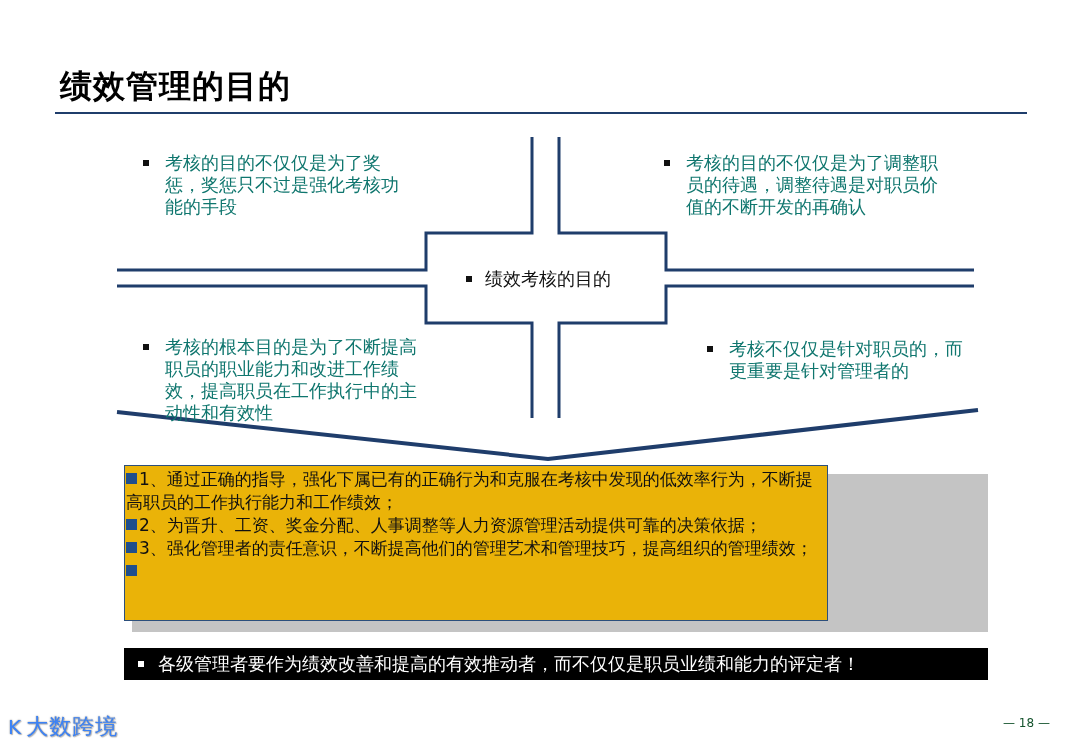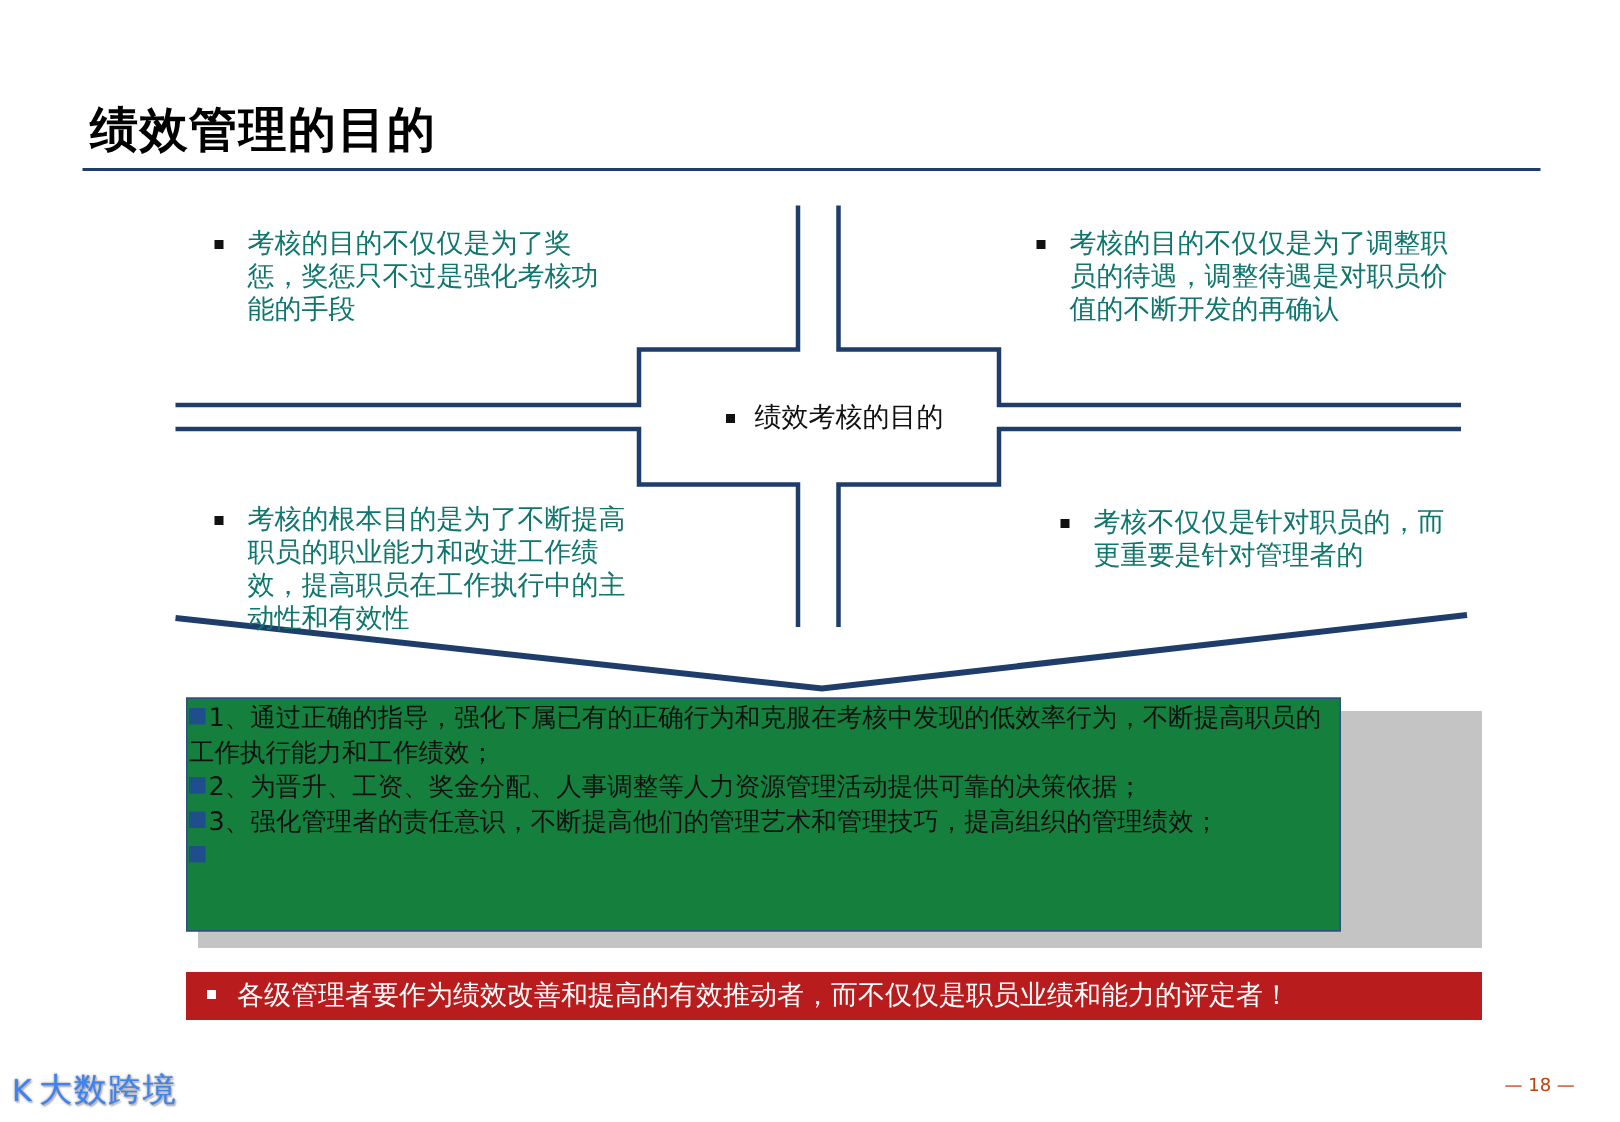--- a/index.html
+++ b/index.html
@@ -7,38 +7,38 @@
          font-family: "DejaVu Sans", "Liberation Sans", sans-serif; color: #111; }
   .title { position: absolute; left: 60px; top: 64px; font-size: 32px; font-weight: bold;
            letter-spacing: 1px; color: #000; line-height: 44px; }
   .title-rule { position: absolute; left: 55px; top: 112px; width: 972px; height: 2px; background: #1f3d6b; }
   svg.diagram { position: absolute; left: 0; top: 0; }
   .quad { position: absolute; font-size: 18px; line-height: 22px; color: #0f766e; }
   .quad .bullet, .center-label .bullet { display: inline-block; width: 6px; height: 6px; background: #111;
            position: absolute; left: 0; top: 8px; }
   .quad .txt { display: block; padding-left: 22px; }
   .q-tl { left: 143px; top: 152px; width: 270px; }
-  .q-tr { left: 691px; top: 152px; width: 280px; }
+  .q-tr { left: 664px; top: 152px; width: 280px; }
   .q-bl { left: 143px; top: 336px; width: 290px; }
   .q-br { left: 707px; top: 338px; width: 260px; }
-  .center-label { position: absolute; left: 484px; top: 268px; font-size: 18px; line-height: 22px; }
+  .center-label { position: absolute; left: 466px; top: 268px; font-size: 18px; line-height: 22px; }
   .center-label .txt { padding-left: 19px; }
   .gray-shadow { position: absolute; left: 132px; top: 474px; width: 856px; height: 158px; background: #c4c4c4; }
-  .gray-box { position: absolute; left: 124px; top: 465px; width: 770px; height: 156px;
-              background: #15803d; border: 1.5px solid #2c4f7c; box-sizing: border-box; }
+  .gray-box { position: absolute; left: 124px; top: 465px; width: 704px; height: 156px;
+              background: #eab308; border: 1.5px solid #2c4f7c; box-sizing: border-box; }
   .gray-box .item { font-size: 17px; line-height: 23px; color: #111; white-space: normal; padding-left: 0; }
   .gray-box .sq { display: inline-block; width: 11px; height: 11px; background: #1f4e8c; margin-right: 2px; vertical-align: 1px; }
   .gray-box .items { position: absolute; left: 1px; top: 2px; right: 2px; }
-  .banner { position: absolute; left: 124px; top: 648px; width: 864px; height: 32px; background: #b91c1c;
+  .banner { position: absolute; left: 124px; top: 648px; width: 864px; height: 32px; background: #000000;
             color: #fff; font-size: 18px; line-height: 32px; box-sizing: border-box; padding-left: 14px; }
   .banner .bsq { display: inline-block; width: 6px; height: 6px; background: #fff; margin-right: 14px; vertical-align: 3px; }
   .logo { position: absolute; left: 8px; top: 712px; font-size: 22px; color: #3b82f6; font-weight: normal;
           text-shadow: 0 0 1px #999, 0 0 2px #aaa, 1px 1px 1px #bbb; letter-spacing: 1px; }
   .logo .mark { font-size: 20px; margin-right: 4px; }
-  .page-num { position: absolute; left: 1003px; top: 716px; font-size: 12px; color: #c2410c; }
+  .page-num { position: absolute; left: 1003px; top: 716px; font-size: 12px; color: #14532d; }
 </style>
 </head>
 <body>
 
 <div class="title">绩效管理的目的</div>
 <div class="title-rule"></div>
 
 <svg class="diagram" width="1080" height="748" viewBox="0 0 1080 748">
   <g fill="none" stroke="#1f3d6b" stroke-width="3" stroke-linejoin="miter">
 

